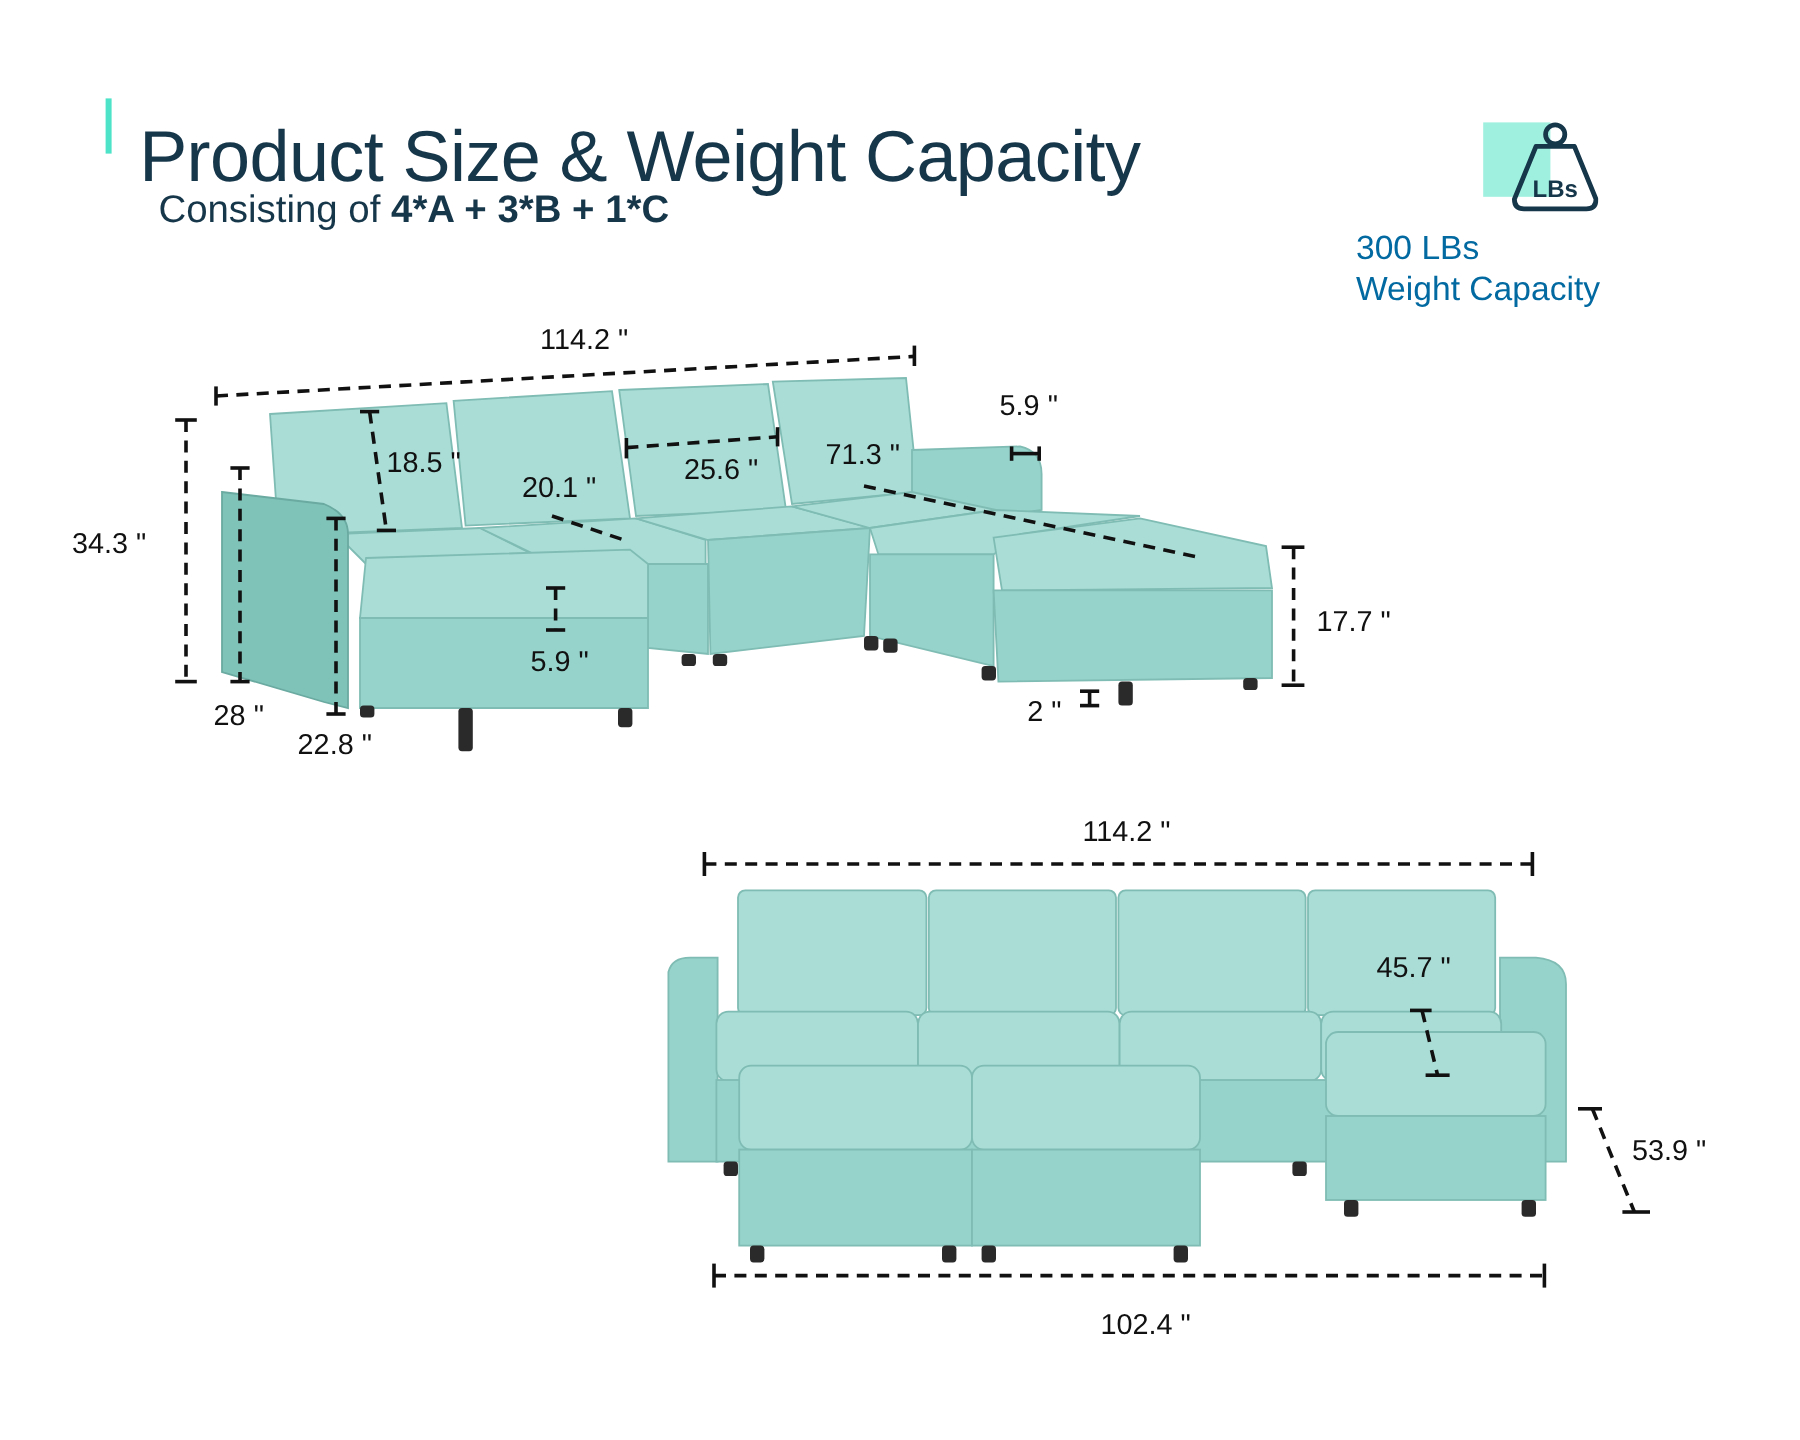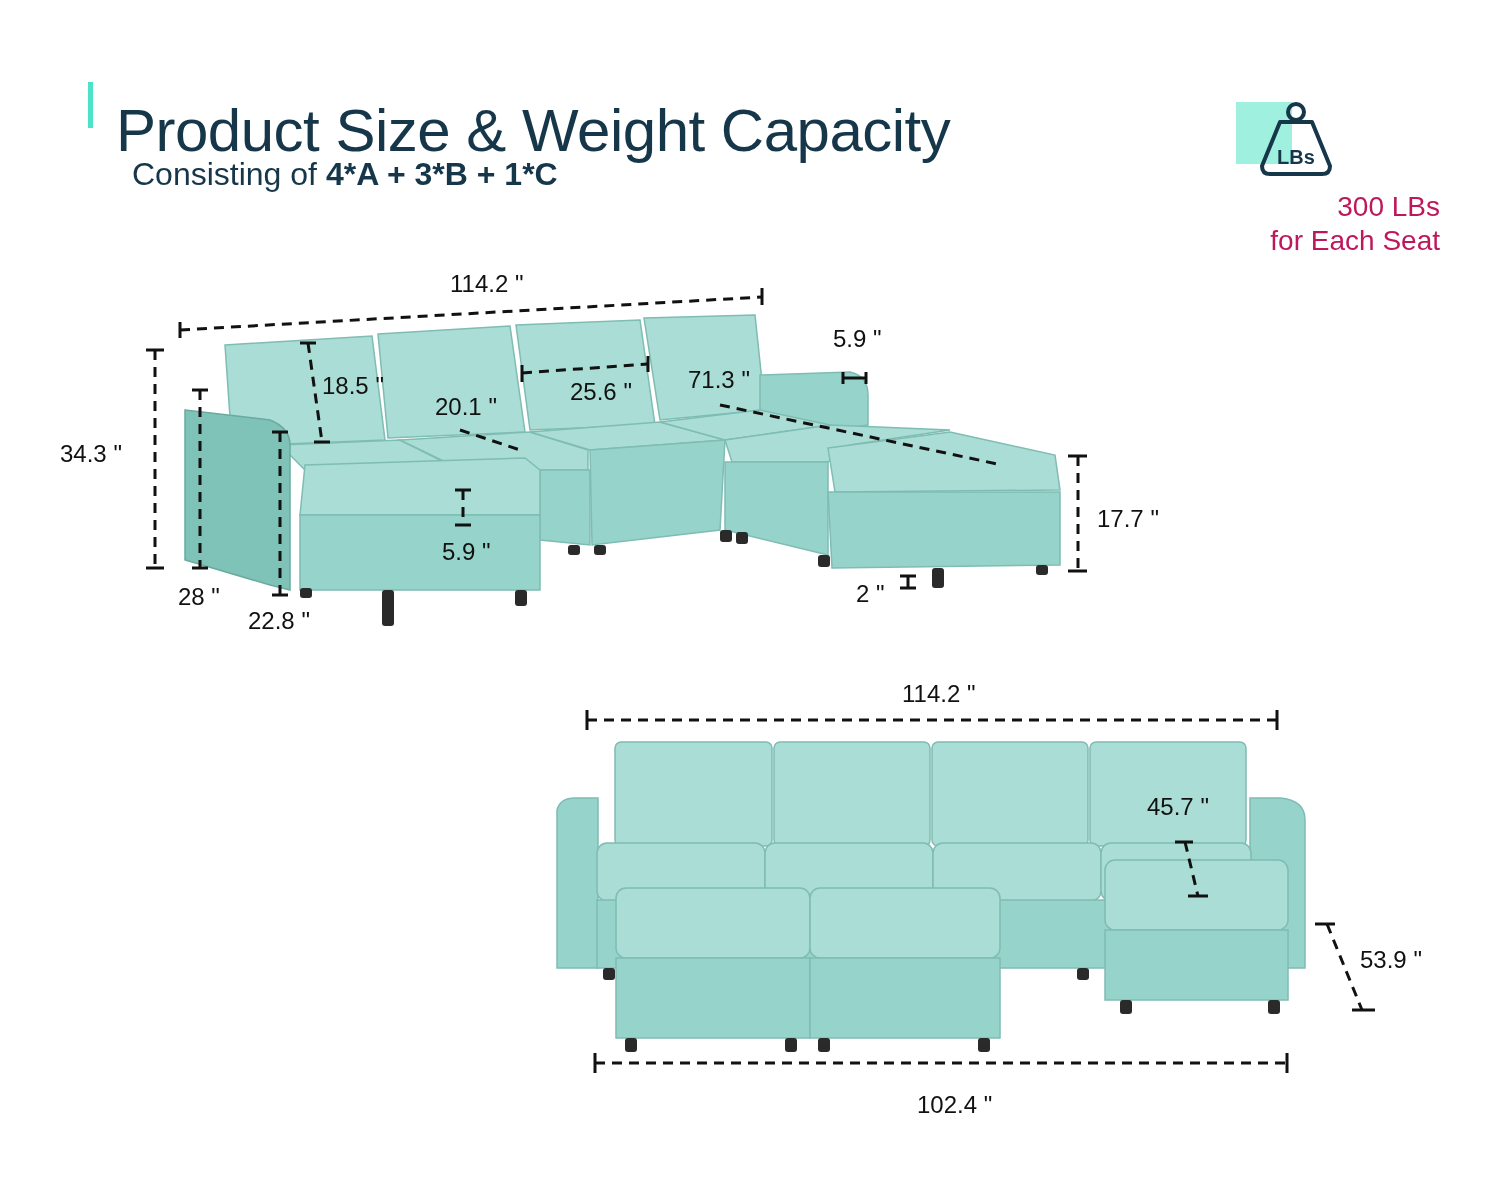--- a/index.html
+++ b/index.html
@@ -4,40 +4,40 @@
 <style>
   html, body { margin:0; padding:0; }
   body { width:1500px; height:1200px; background:#ffffff; position:relative; overflow:hidden;
          font-family:"Liberation Sans", sans-serif; color:#111; }
   .abs { position:absolute; }
   .accent-bar { left:88px; top:82px; width:5px; height:46px; background:#4de3c8; }
   .title { left:116px; top:72px; font-size:60px; color:#16364a; letter-spacing:-0.5px; white-space:nowrap;margin-top:24px; }
   .subtitle { left:132px; top:156px; font-size:32px; color:#16364a; white-space:nowrap; }
   .subtitle b { font-weight:bold; }
   .cap-icon { left:1232px; top:100px; width:100px; height:80px; }
-  .cap-text { left:1130px; top:190px; width:310px; text-align:right; font-size:28px; line-height:34px; color:#be185d; }
+  .cap-text { left:1130px; top:190px; width:310px; text-align:left; font-size:28px; line-height:34px; color:#0369a1; }
   .dim { font-size:24px; color:#111; white-space:nowrap; }
   svg.scene { position:absolute; left:0; top:0; }
 </style>
 </head>
 <body>
 
 <div class="abs accent-bar"></div>
 <div class="abs title">Product Size &amp; Weight Capacity</div>
 <div class="abs subtitle"><span>Consisting of </span><b>4*A + 3*B + 1*C</b></div>
 
 <svg class="abs cap-icon" viewBox="0 0 100 80">
   <rect x="4" y="2" width="56" height="62" fill="#9ff0df"></rect>
   <circle cx="64" cy="12" r="8" fill="none" stroke="#16364a" stroke-width="4"></circle>
   <path d="M48 22 L80 22 L98 66 Q98 74 90 74 L38 74 Q30 74 30 66 Z" fill="none" stroke="#16364a" stroke-width="4" stroke-linejoin="round"></path>
   <text x="64" y="64" text-anchor="middle" font-family="Liberation Sans, sans-serif" font-weight="bold" font-size="20" fill="#16364a">LBs</text>
 </svg>
 <div class="abs cap-text">
   <div>300 LBs</div>
-  <div>for Each Seat</div>
+  <div>Weight Capacity</div>
 </div>
 
 <svg class="scene" width="1500" height="1200">
   <defs>
     <style>
       .dash { stroke:#111; stroke-width:3; stroke-dasharray:10 7; fill:none; }
       .tick { stroke:#111; stroke-width:3; }
       .c1 { fill:#a9ddd6; stroke:#7fbcb3; stroke-width:1.5; }
       .c2 { fill:#96d3ca; stroke:#7fbcb3; stroke-width:1.5; }
       .c3 { fill:#7fc2b8; stroke:#6aaaa0; stroke-width:1.5; }

